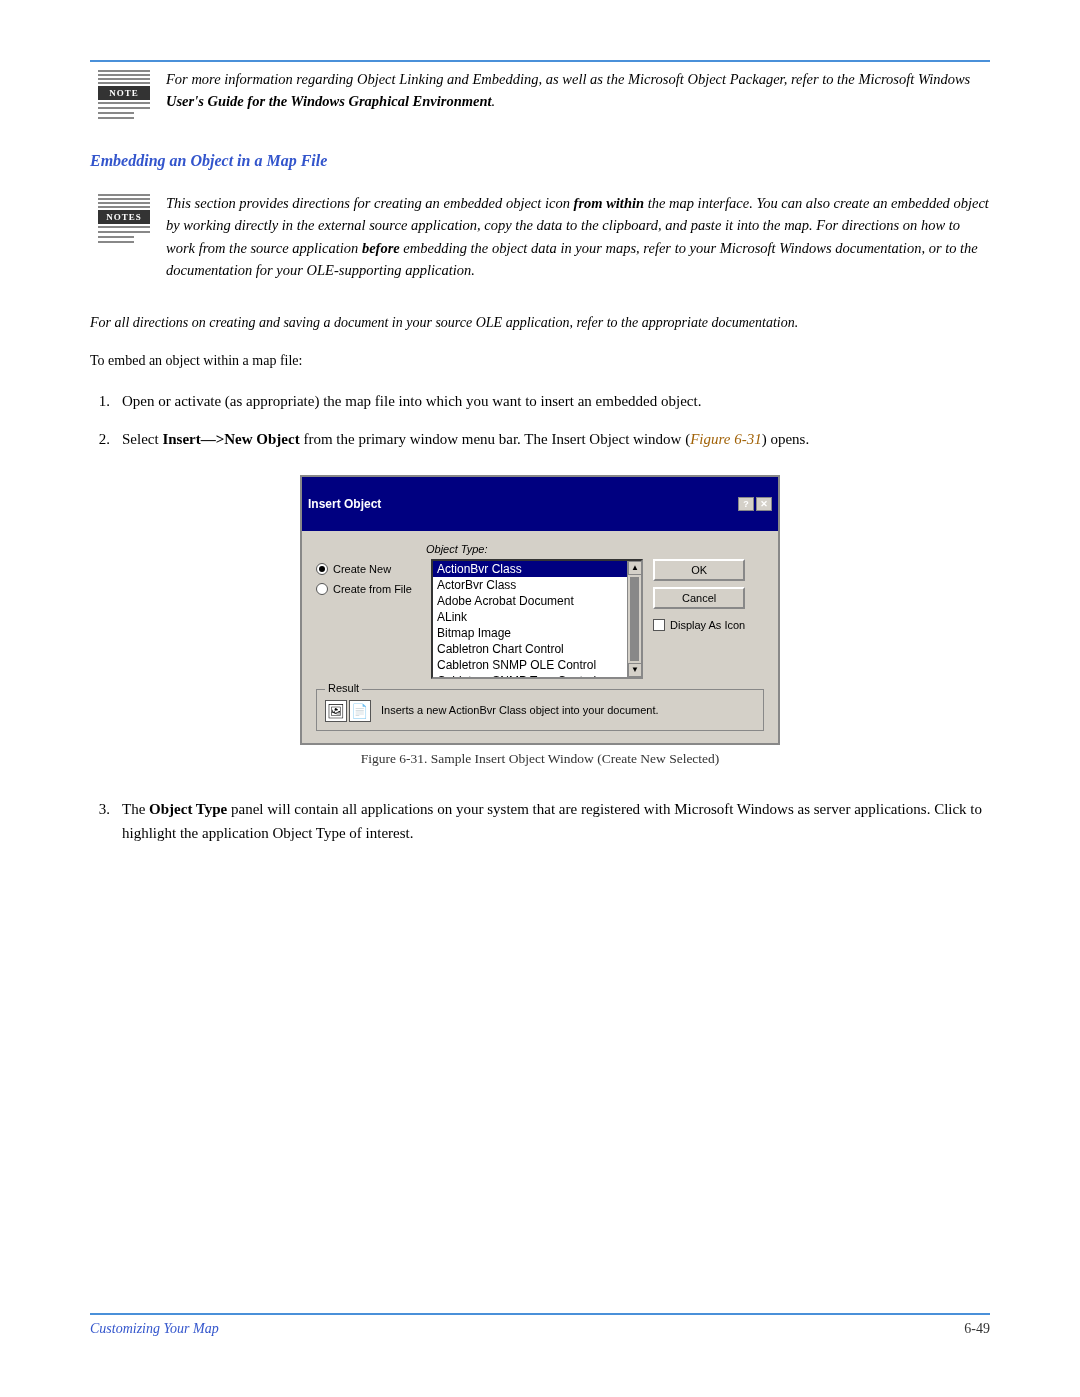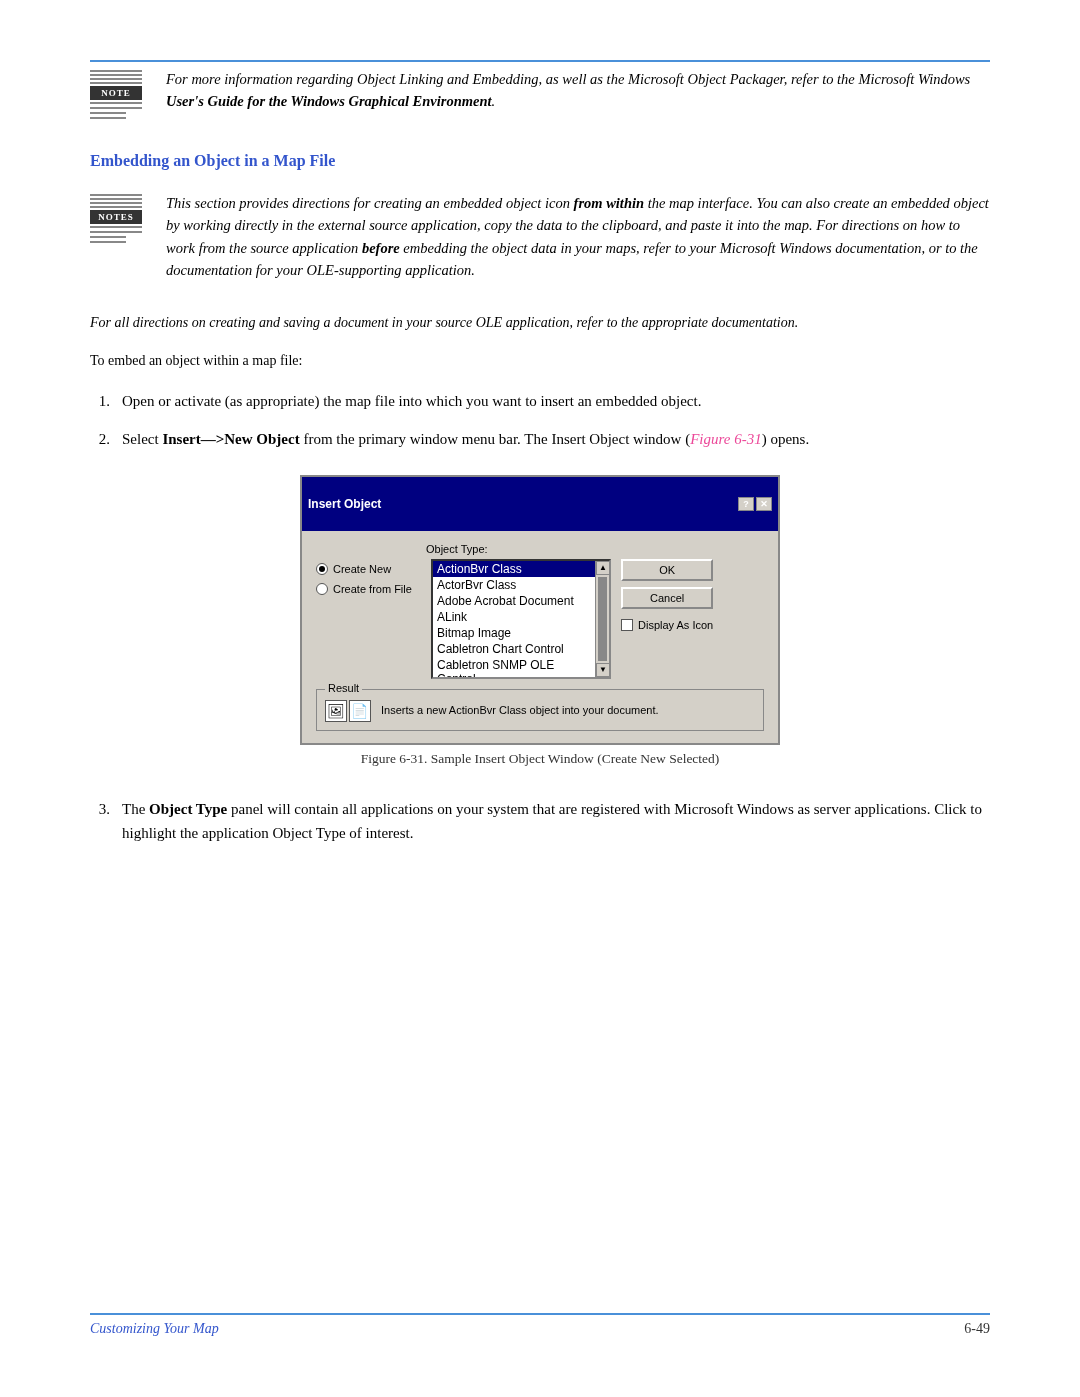--- a/index.html
+++ b/index.html
@@ -31,21 +31,21 @@
     }
     .note-box {
       display: flex;
       align-items: flex-start;
       margin-bottom: 30px;
       gap: 16px;
     }
     .note-icon {
       display: flex;
       flex-direction: column;
-      align-items: flex-start;
+      align-items: flex-end;
       min-width: 60px;
     }
     .note-icon-top {
       width: 52px;
       height: 16px;
       background: repeating-linear-gradient(
         0deg,
         #888 0px, #888 2px,
         transparent 2px, transparent 4px
       );
@@ -77,20 +77,21 @@
       font-size: 14.5px;
       line-height: 1.55;
       flex: 1;
     }
     .section-heading {
       font-size: 16px;
       font-weight: bold;
       color: #3355cc;
       margin-bottom: 22px;
       margin-top: 10px;
+      font-style: italic;
     }
     .body-text {
       font-size: 14px;
       line-height: 1.6;
       margin-bottom: 16px;
     }
     .italic-text {
       font-style: italic;
     }
     .bold-text {
@@ -151,20 +152,21 @@
       cursor: pointer;
       font-family: Arial, sans-serif;
     }
     .dialog-body {
       padding: 12px 14px;
     }
     .dialog-object-type-label {
       font-size: 11px;
       margin-bottom: 4px;
       margin-left: 110px;
+      font-style: italic;
     }
     .dialog-main-row {
       display: flex;
       gap: 10px;
     }
     .dialog-left {
       display: flex;
       flex-direction: column;
       gap: 8px;
       min-width: 105px;
@@ -325,21 +327,21 @@
       font-size: 8px;
     }
     .scroll-thumb {
       flex: 1;
       background: #888;
       margin: 2px;
       min-height: 20px;
     }
     .object-type-with-scroll {
       display: flex;
-      width: 180px;
+      width: 212px;
       height: 120px;
       border: 2px inset #888;
       background: #fff;
     }
     .ot-list-inner {
       flex: 1;
       overflow: hidden;
     }
   </style>
 </head>
@@ -390,21 +392,21 @@
       <div class="body-text">To embed an object within a map file:</div>
 
       <div class="list-item">
         <div class="list-number">1.</div>
         <div class="list-content">Open or activate (as appropriate) the map file into which you want to insert an embedded object.</div>
       </div>
 
       <div class="list-item">
         <div class="list-number">2.</div>
         <div class="list-content">
-          <span>Select </span><span class="bold-text">Insert—&gt;New Object</span><span> from the primary window menu bar. The Insert Object window (</span><span style="color:#ec4899; font-style:italic;">Figure 6-31</span><span>) opens.</span>
+          <span>Select </span><span class="bold-text">Insert—&gt;New Object</span><span> from the primary window menu bar. The Insert Object window (</span><span style="color:#a16207; font-style:italic;">Figure 6-31</span><span>) opens.</span>
         </div>
       </div>
 
       <div class="dialog-wrapper">
         <div class="dialog-box">
           <div class="dialog-titlebar">
             <span>Insert Object</span>
             <div class="dialog-titlebar-buttons">
               <div class="titlebar-btn">?</div>
               <div class="titlebar-btn">✕</div>

